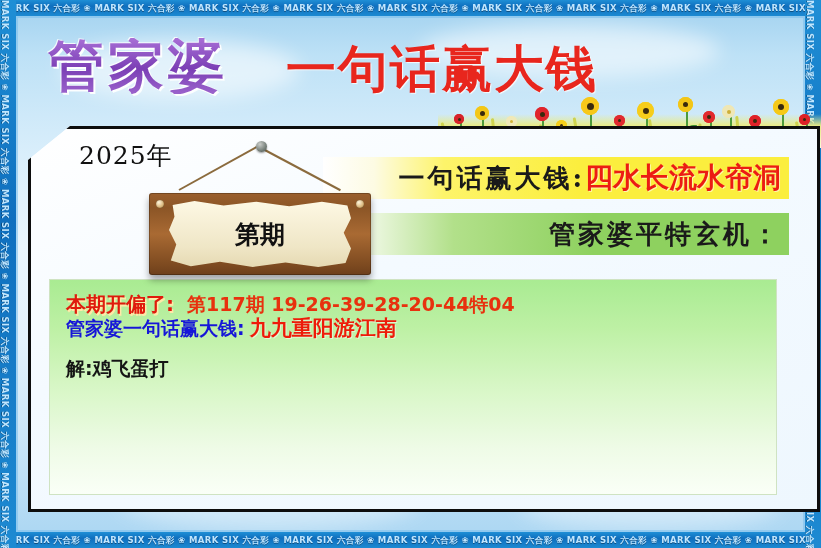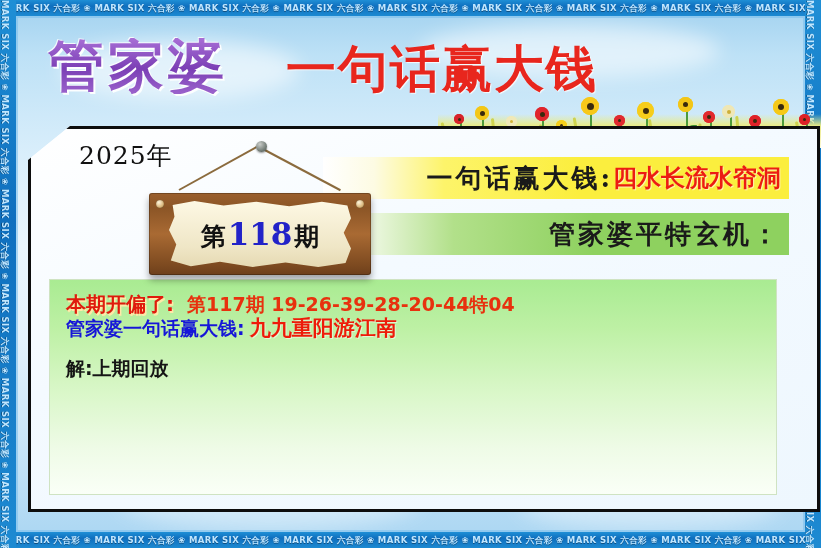--- a/index.html
+++ b/index.html
@@ -147,21 +147,21 @@
     position:absolute;left:292px;top:84px;width:466px;height:42px;
     background:linear-gradient(90deg,#ffffff 0%,#eef8e3 10%,#b2e08a 28%,#8ed15f 58%,#8ed15f 100%);
     display:flex;align-items:center;justify-content:flex-end;padding-right:8px;box-sizing:border-box;
   }
   .bn-label{
     font-family:"DejaVu Serif","Liberation Serif",serif;
     font-size:26px;color:#1a1a1a;letter-spacing:3px;white-space:nowrap;font-weight:bold;
   }
   .bn-value{
     font-family:Liberation Mono, monospace;
-    font-size:24px;font-weight:bold;color:#ec1c13;white-space:nowrap;letter-spacing:0px;
+    font-size:28px;font-weight:bold;color:#ec1c13;white-space:nowrap;letter-spacing:0px;
     text-shadow:1px 1px 0 rgba(255,255,255,.55);
   }
 
   
   #panel{
     position:absolute;left:18px;top:150px;width:728px;height:216px;
     background:linear-gradient(180deg,#a9eb92 0%,#bdf0a4 22%,#d9f7c8 52%,#eefbe6 78%,#fafff7 100%);
     border:1px solid #cfe3c2;
     box-sizing:border-box;
     padding:10px 0 0 16px;
@@ -312,21 +312,20 @@
     <div id="hanger">
       <div id="nail"></div>
       <div class="rope" id="rope-l"></div>
       <div class="rope" id="rope-r"></div>
       <div id="board">
         <span class="bolt" id="bolt-l"></span>
         <span class="bolt" id="bolt-r"></span>
         <div id="paper">
           <span id="issue">
             <span>第</span>
-              <span class="num">118</span>
               <span>期</span>
           </span>
         </div>
       </div>
     </div>
 
     <div id="banner-yellow">
       <span class="bn-label">一句话赢大钱:</span>
       <span class="bn-value">四水长流水帘洞</span>
     </div>
@@ -337,17 +336,17 @@
 
     <div id="panel">
       <div class="row" id="row-replay">
         <span class="lbl-replay">本期开偏了:</span><span class="val-replay">第117期 19-26-39-28-20-44特04</span>
       </div>
       <div class="row" id="row-saying">
         <span class="lbl-blue">管家婆一句话赢大钱:</span>
         <span class="val-red">九九重阳游江南</span>
       </div>
       <div class="row" id="row-jie2">
-        <span class="lbl-black">解:上期回放</span>
+        <span class="lbl-black">解:鸡飞蛋打</span>
       </div>
     </div>
   </div>
 </div>
 
 </body></html>

